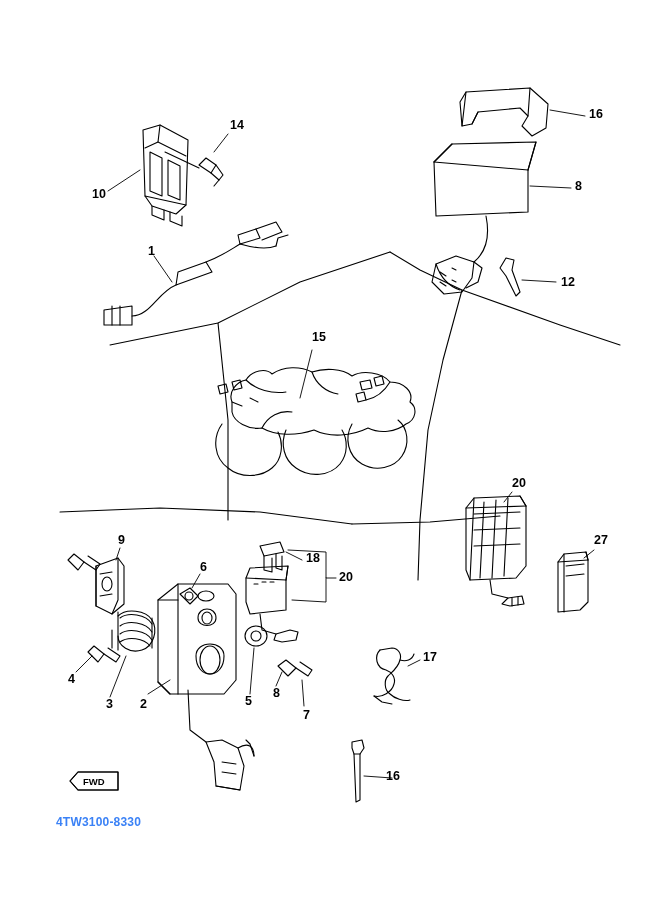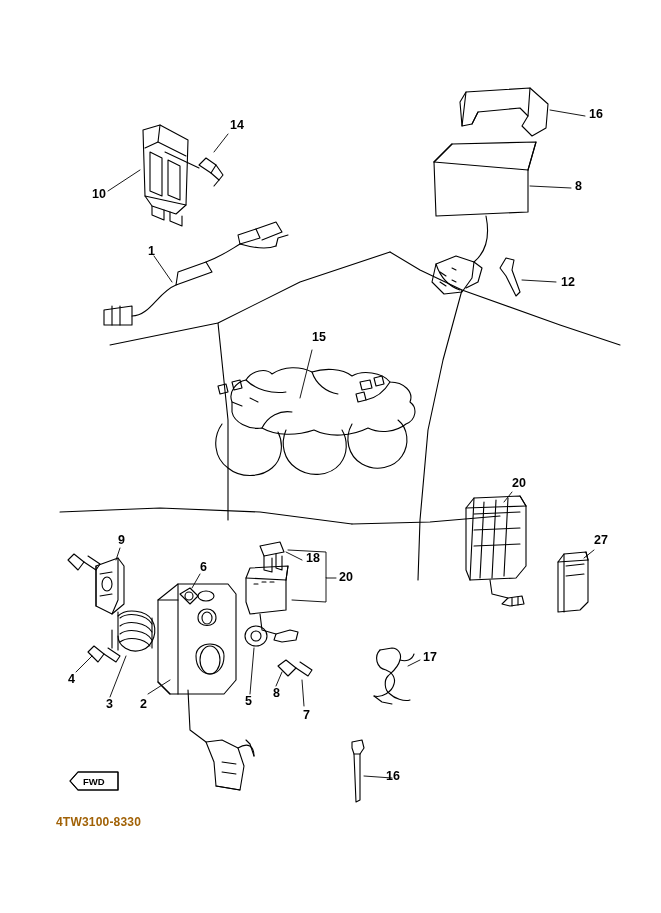--- a/index.html
+++ b/index.html
@@ -31,21 +31,21 @@
     font-weight: bold;
     color: #000000;
     line-height: 1;
     white-space: nowrap;
   }
   .part-code {
     position: absolute;
     font-family: "Liberation Sans", sans-serif;
     font-size: 12px;
     font-weight: bold;
-    color: #a16207;
+    color: #3b82f6;
     letter-spacing: 0.2px;
     white-space: nowrap;
   }
   .fwd-label {
     position: absolute;
     font-family: "Liberation Sans", sans-serif;
     font-size: 9.5px;
     font-weight: bold;
     color: #000000;
     white-space: nowrap;

